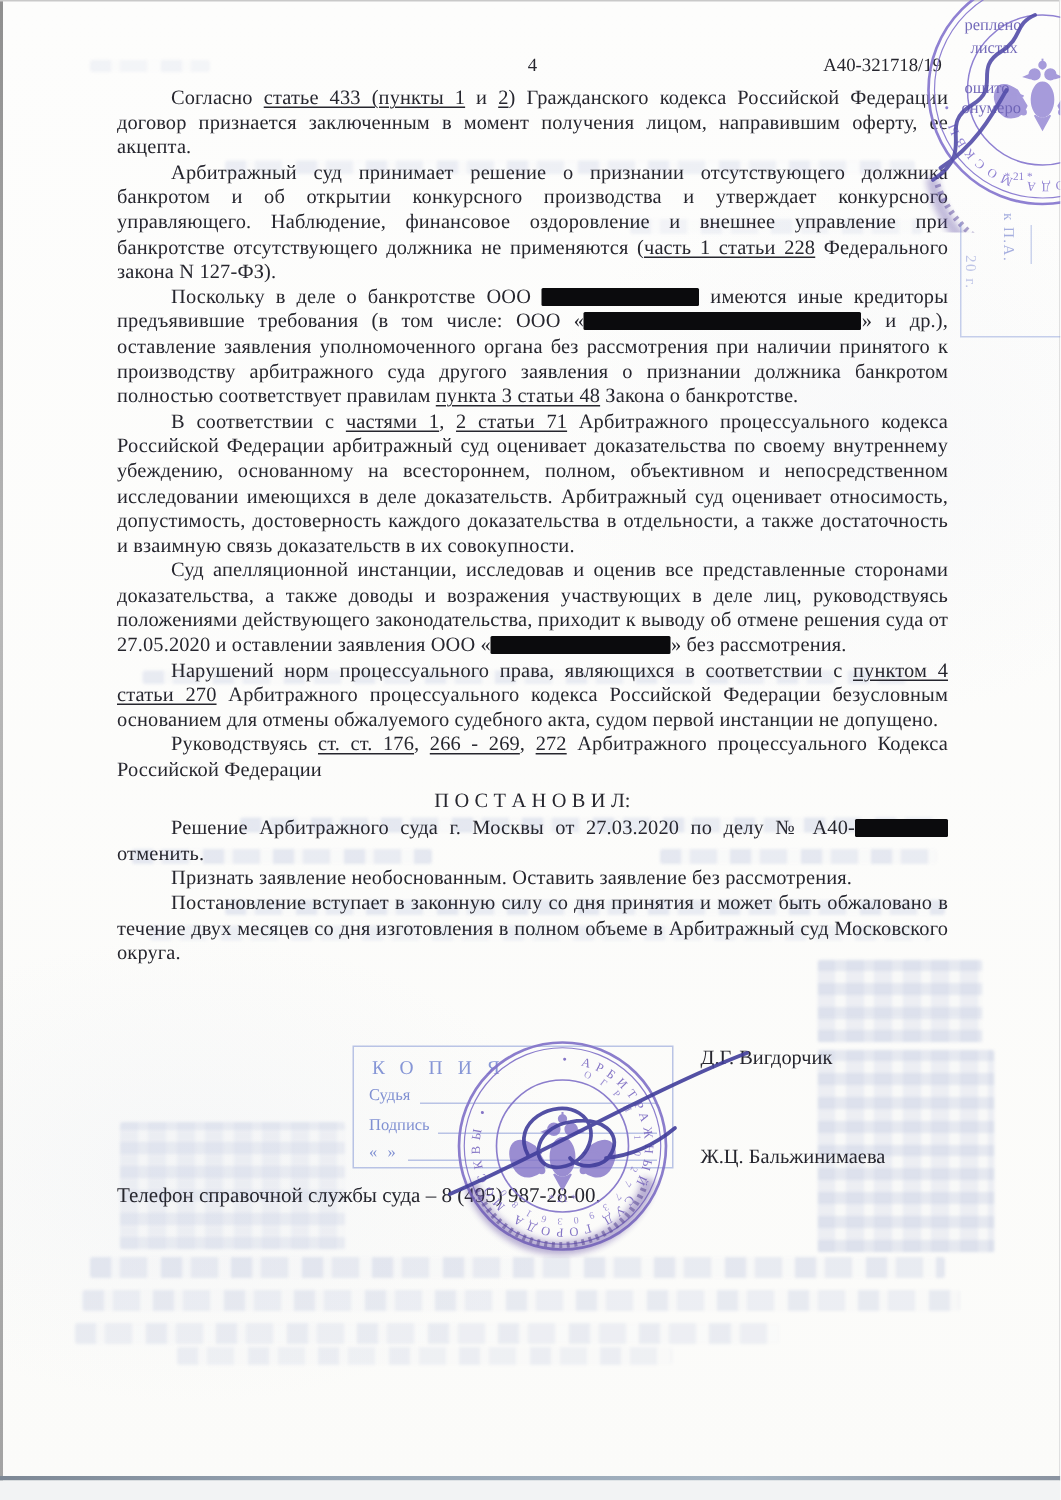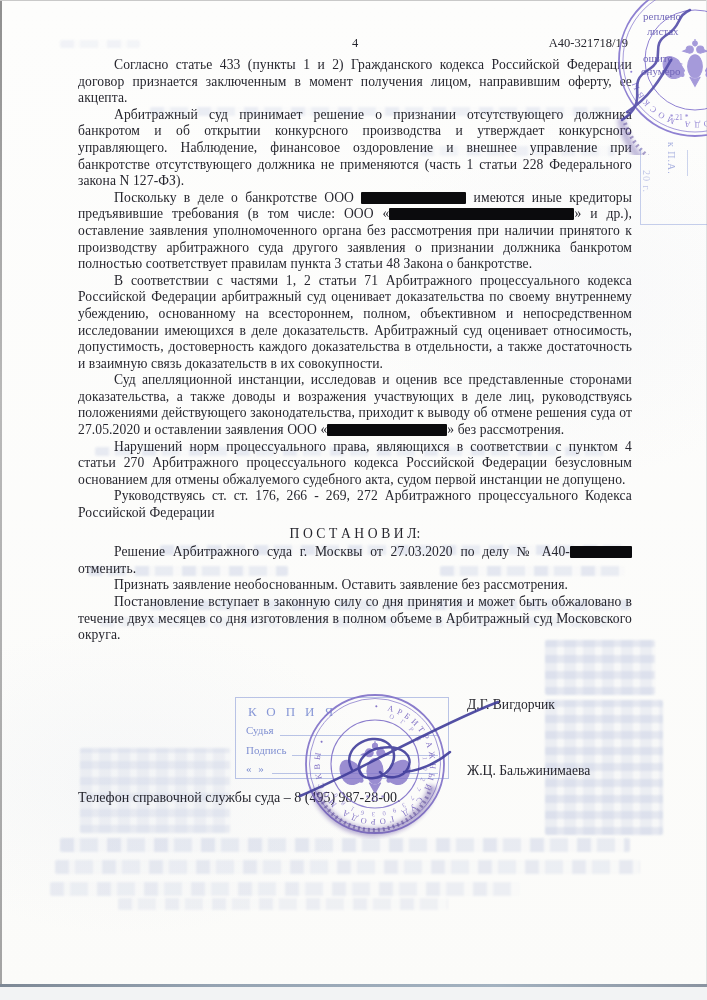--- a/index.html
+++ b/index.html
@@ -19,21 +19,21 @@
   .edge-below{position:absolute;left:0;top:987px;width:100%;height:13px;background:#f2f3f4;}
 
   .header{position:absolute;left:78px;top:36px;width:554px;height:16px;font-size:12.5px;}
   .page-num{position:absolute;left:0;right:0;text-align:center;}
   .case-num{position:absolute;right:4px;top:0;}
 
   .doc-body{position:absolute;left:78px;top:57px;width:554px;font-size:13.6px;line-height:16.6px;text-align:justify;letter-spacing:.1px;}
   .para{margin:0;text-indent:36px;}
   .para.center{text-align:center;text-indent:0;margin:4px 0 2px 0;}
   .para.bold{font-weight:normal;}
-  .u{text-underline-offset:2px;text-decoration-thickness:1px;margin-top:32px;}
+  .u{text-decoration:underline;text-underline-offset:2px;text-decoration-thickness:1px;margin-top:32px;}
   .redact{display:inline-block;height:12px;background:#0b0b0d;vertical-align:-2px;border-radius:1px;}
 
   .sig-row{position:absolute;left:78px;width:554px;height:18px;font-size:13.6px;}
   .sig-name{position:absolute;left:389px;top:0;}
   .sig-label{position:absolute;left:0;top:0;}
   .phone{position:absolute;left:78px;top:790px;font-size:14px;}
 
   
   .copy-box{position:absolute;left:235px;top:697px;width:212px;height:80px;border:1px solid rgba(120,140,210,.5);color:rgba(98,118,200,.8);font-size:11px;filter:blur(.2px);}
   .copy-title{position:absolute;left:12px;top:6px;font-size:13px;letter-spacing:10px;color:rgba(105,125,205,.8);}

